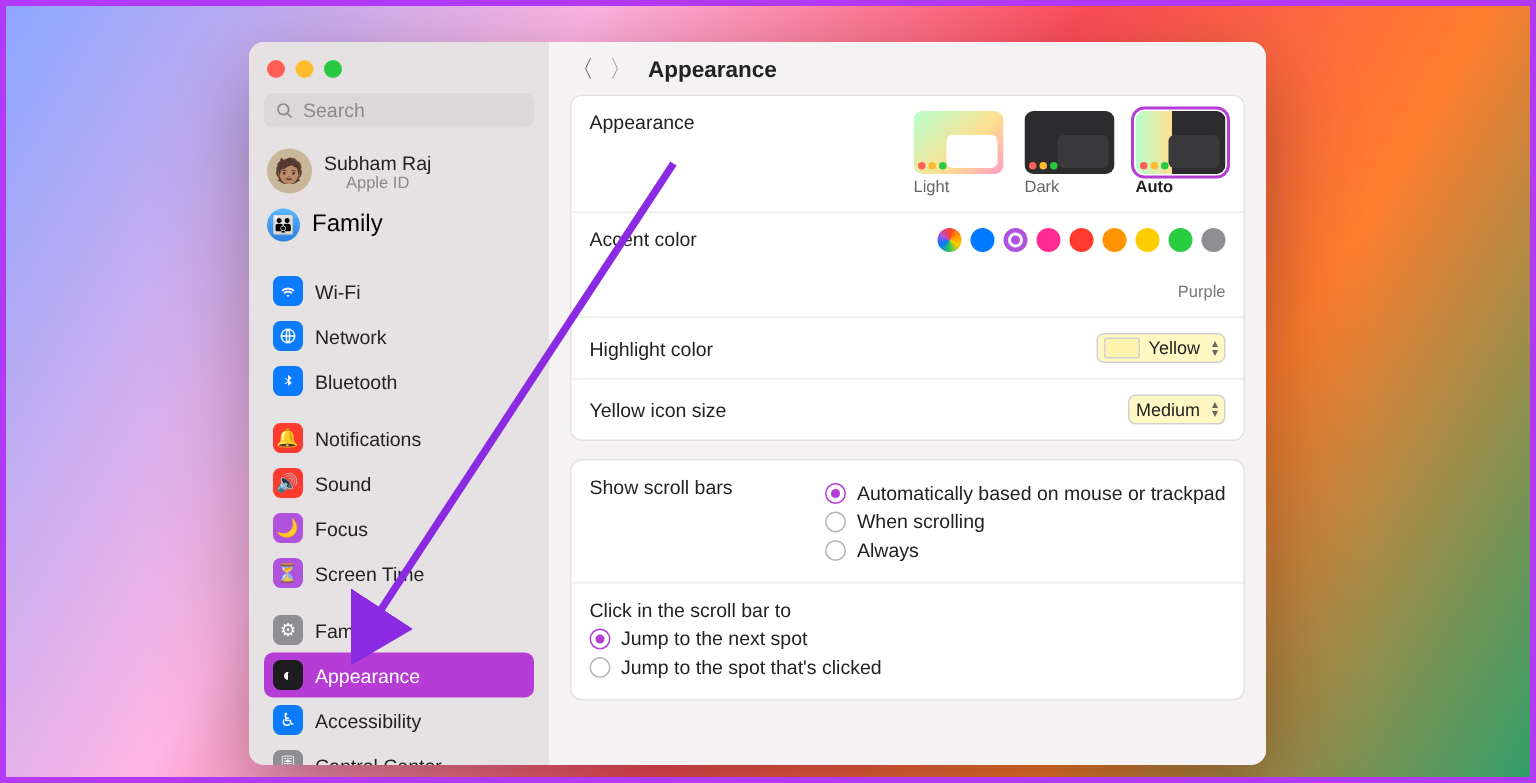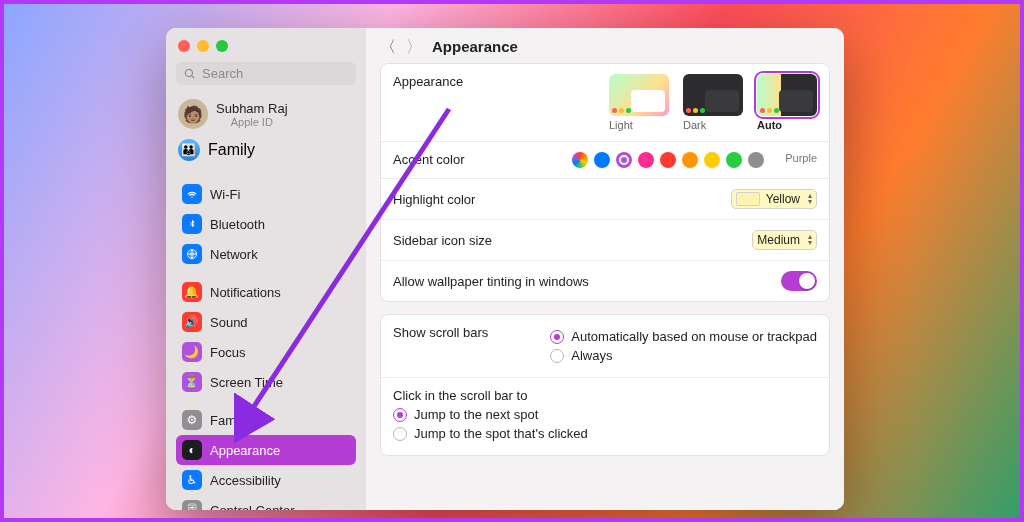--- a/index.html
+++ b/index.html
@@ -75,21 +75,21 @@
   .thumb.light .bg{background:linear-gradient(135deg,#b6ffce,#ffdf8f 60%,#ff9cc3);}
   .thumb.dark .bg{background:#2c2c2e;}
   .thumb.auto .bg{background:linear-gradient(90deg,#b6ffce 0,#ffdf8f 40%,#2c2c2e 40%,#2c2c2e 100%);}
   .thumb .win{position:absolute;right:4px;bottom:4px;width:34px;height:22px;border-radius:4px;background:#fff;}
   .thumb.dark .win,.thumb.auto .win{background:#3a3a3c;}
   .thumb .dots{position:absolute;left:3px;bottom:3px;display:flex;gap:2px;}
   .thumb .dots span{width:5px;height:5px;border-radius:50%;}
   .d1{background:#ff5f57;} .d2{background:#febc2e;} .d3{background:#28c840;}
 
   
-  .swatches{display:flex;flex-direction:row;align-items:flex-start;gap:21px;}
+  .swatches{display:flex;flex-direction:column;align-items:flex-end;gap:21px;}
   .swatch-row{display:flex;gap:6px;}
   .swatch{width:16px;height:16px;border-radius:50%;cursor:pointer;position:relative;}
   .swatch.sel::after{content:"";position:absolute;inset:3px;border:2px solid #fff;border-radius:50%;}
   .swatch.multicolor{background:conic-gradient(#ff3b30,#ff9500,#ffcc00,#34c759,#007aff,#af52de,#ff3b30);}
   .accent-label{font-size:11px;color:#777;}
 
   
   .popup{display:flex;align-items:center;gap:6px;border:1px solid #d3d0d1;border-radius:5px;padding:2px 4px;background:#fef9c3;font-size:12px;text-align:right;}
   .hl-swatch{width:24px;height:14px;border:1px solid #d3d0d1;border-radius:2px;}
   .stepper{display:flex;flex-direction:column;line-height:6px;font-size:8px;color:#666;margin-left:2px;}
@@ -141,37 +141,37 @@
 
     <div class="side-group-gap"></div>
 
     <div class="side-item">
       <span class="sq blue">
         <svg width="12" height="12" viewBox="0 0 24 24" fill="#fff">
             <path d="M12 20l-2-2a3 3 0 014 0zM5 13l-2-2a13 13 0 0118 0l-2 2a10 10 0 00-14 0zm3 3l-2-2a8 8 0 0112 0l-2 2a5 5 0 00-8 0z"></path>
           </svg>
       </span>
       <span>Wi-Fi</span>
-    </div>
-    <div class="side-item">
-      <span class="sq blue">
-        <svg width="10" height="12" viewBox="0 0 24 24" fill="#fff">
-            <path d="M12 2l6 5-4 4 4 4-6 5V14l-4 3-1-1 5-4-5-4 1-1 4 3z"></path>
-          </svg>
-      </span>
-      <span>Bluetooth</span>
     </div>
     <div class="side-item">
       <span class="sq blue">
         <svg width="12" height="12" viewBox="0 0 24 24" fill="#fff">
             <circle cx="12" cy="12" r="9" fill="none" stroke="#fff" stroke-width="2"></circle>
             <path d="M3 12h18M12 3c3 3 3 15 0 18M12 3c-3 3-3 15 0 18" stroke="#fff" stroke-width="2" fill="none"></path>
           </svg>
       </span>
       <span>Network</span>
+    </div>
+    <div class="side-item">
+      <span class="sq blue">
+        <svg width="10" height="12" viewBox="0 0 24 24" fill="#fff">
+            <path d="M12 2l6 5-4 4 4 4-6 5V14l-4 3-1-1 5-4-5-4 1-1 4 3z"></path>
+          </svg>
+      </span>
+      <span>Bluetooth</span>
     </div>
 
     <div class="side-group-gap"></div>
 
     <div class="side-item">
       <span class="sq red">🔔</span>
       <span>Notifications</span>
     </div>
     <div class="side-item">
       <span class="sq red">🔊</span>
@@ -280,40 +280,40 @@
         <div class="row">
           <span class="lbl">Highlight color</span>
           <div class="popup">
             <span class="hl-swatch" style="background:#fff3b0"></span>
             <span>Yellow</span>
             <span class="stepper">▴<br>▾</span>
           </div>
         </div>
 
         <div class="row">
-          <span class="lbl">Sidebar icon size</span>
+          <span class="lbl">Yellow icon size</span>
           <div class="popup">
             <span>Medium</span>
             <span class="stepper">▴<br>▾</span>
           </div>
         </div>
 
-        <div class="row">
-          <span class="lbl">Allow wallpaper tinting in windows</span>
-          <span class="toggle"></span>
-        </div>
       </div>
 
       <div class="card">
         <div class="row tall" style="flex-direction:row;align-items:flex-start;gap:4px">
           <span class="lbl">Show scroll bars</span>
           <div class="radio-group">
             <label class="radio">
                 <span class="rb checked"></span>
                 <span>Automatically based on mouse or trackpad</span>
+              </label>
+            <label class="radio">
+                <span class="rb"></span>
+                <span>When scrolling</span>
               </label>
             <label class="radio">
                 <span class="rb"></span>
                 <span>Always</span>
               </label>
           </div>
         </div>
         <div class="row tall" style="flex-direction:column;align-items:flex-start;gap:0">
           <span class="lbl">Click in the scroll bar to</span>
           <div class="radio-group">

